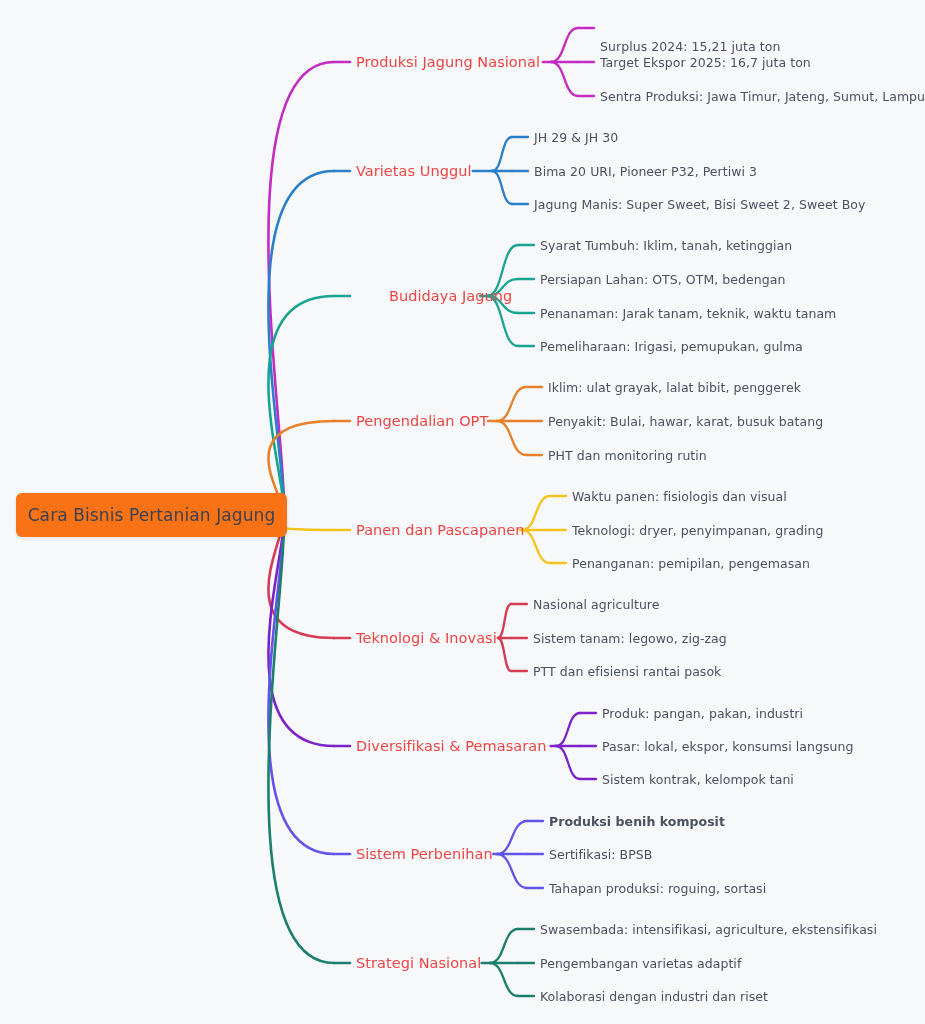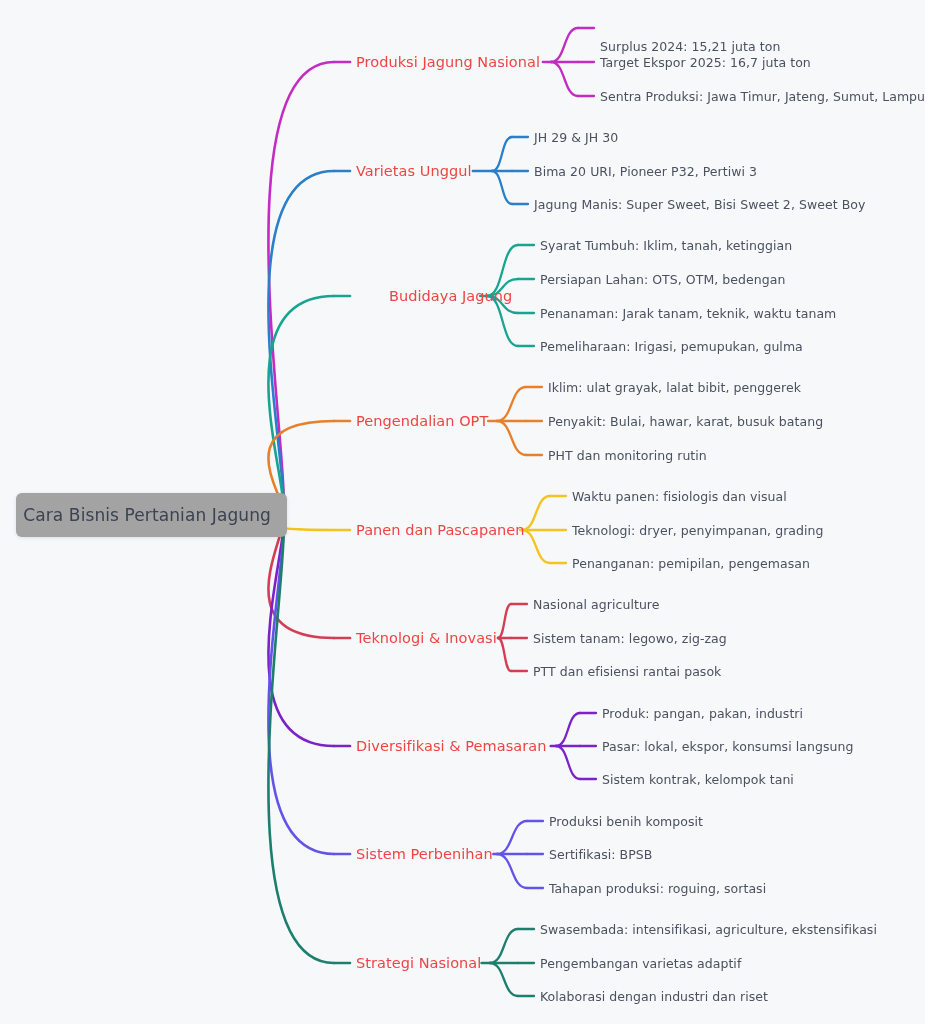--- a/index.html
+++ b/index.html
@@ -24,26 +24,26 @@
   svg#edges {
     position: absolute;
     left: 0;
     top: 0;
     width: 925px;
     height: 1024px;
     pointer-events: none;
   }
   .root-node {
     position: absolute;
-    background: #a3a3a3;
+    background: #f97316;
     border-radius: 6px;
     box-shadow: 0 1px 4px rgba(20,30,50,0.10), 0 0 1px rgba(20,30,50,0.10);
     display: flex;
     align-items: center;
-    justify-content: flex-end;
+    justify-content: center;
     box-sizing: border-box;
     padding: 0 16px;
   }
   .root-label {
     font-size: 17px;
     color: #3b4251;
     letter-spacing: 0.1px;
     white-space: nowrap;
   }
   .branch-label {
@@ -183,21 +183,21 @@
       <div class="leaf-label" style="left: 572px; top: 563px;">Penanganan: pemipilan, pengemasan</div>
       <div class="branch-label" style="left: 356px; top: 638px;">Teknologi &amp; Inovasi</div>
       <div class="leaf-label" style="left: 533px; top: 604px;">Nasional agriculture</div>
       <div class="leaf-label" style="left: 533px; top: 638px;">Sistem tanam: legowo, zig-zag</div>
       <div class="leaf-label" style="left: 533px; top: 671px;">PTT dan efisiensi rantai pasok</div>
       <div class="branch-label" style="left: 356px; top: 746px;">Diversifikasi &amp; Pemasaran</div>
       <div class="leaf-label" style="left: 602px; top: 713px;">Produk: pangan, pakan, industri</div>
       <div class="leaf-label" style="left: 602px; top: 746px;">Pasar: lokal, ekspor, konsumsi langsung</div>
       <div class="leaf-label" style="left: 602px; top: 779px;">Sistem kontrak, kelompok tani</div>
       <div class="branch-label" style="left: 356px; top: 854px;">Sistem Perbenihan</div>
-      <div class="leaf-label" style="left: 549px; top: 821px;">Produksi benih komposit</div>
+      <div class="leaf-label" style="left: 549px; top: 821px; font-weight: bold;">Produksi benih komposit</div>
       <div class="leaf-label" style="left: 549px; top: 854px;">Sertifikasi: BPSB</div>
       <div class="leaf-label" style="left: 549px; top: 888px;">Tahapan produksi: roguing, sortasi</div>
       <div class="branch-label" style="left: 356px; top: 963px;">Strategi Nasional</div>
       <div class="leaf-label" style="left: 540px; top: 929px;">Swasembada: intensifikasi, agriculture, ekstensifikasi</div>
       <div class="leaf-label" style="left: 540px; top: 963px;">Pengembangan varietas adaptif</div>
       <div class="leaf-label" style="left: 540px; top: 996px;">Kolaborasi dengan industri dan riset</div>
     </div>
 </div>
 
 </body></html>

